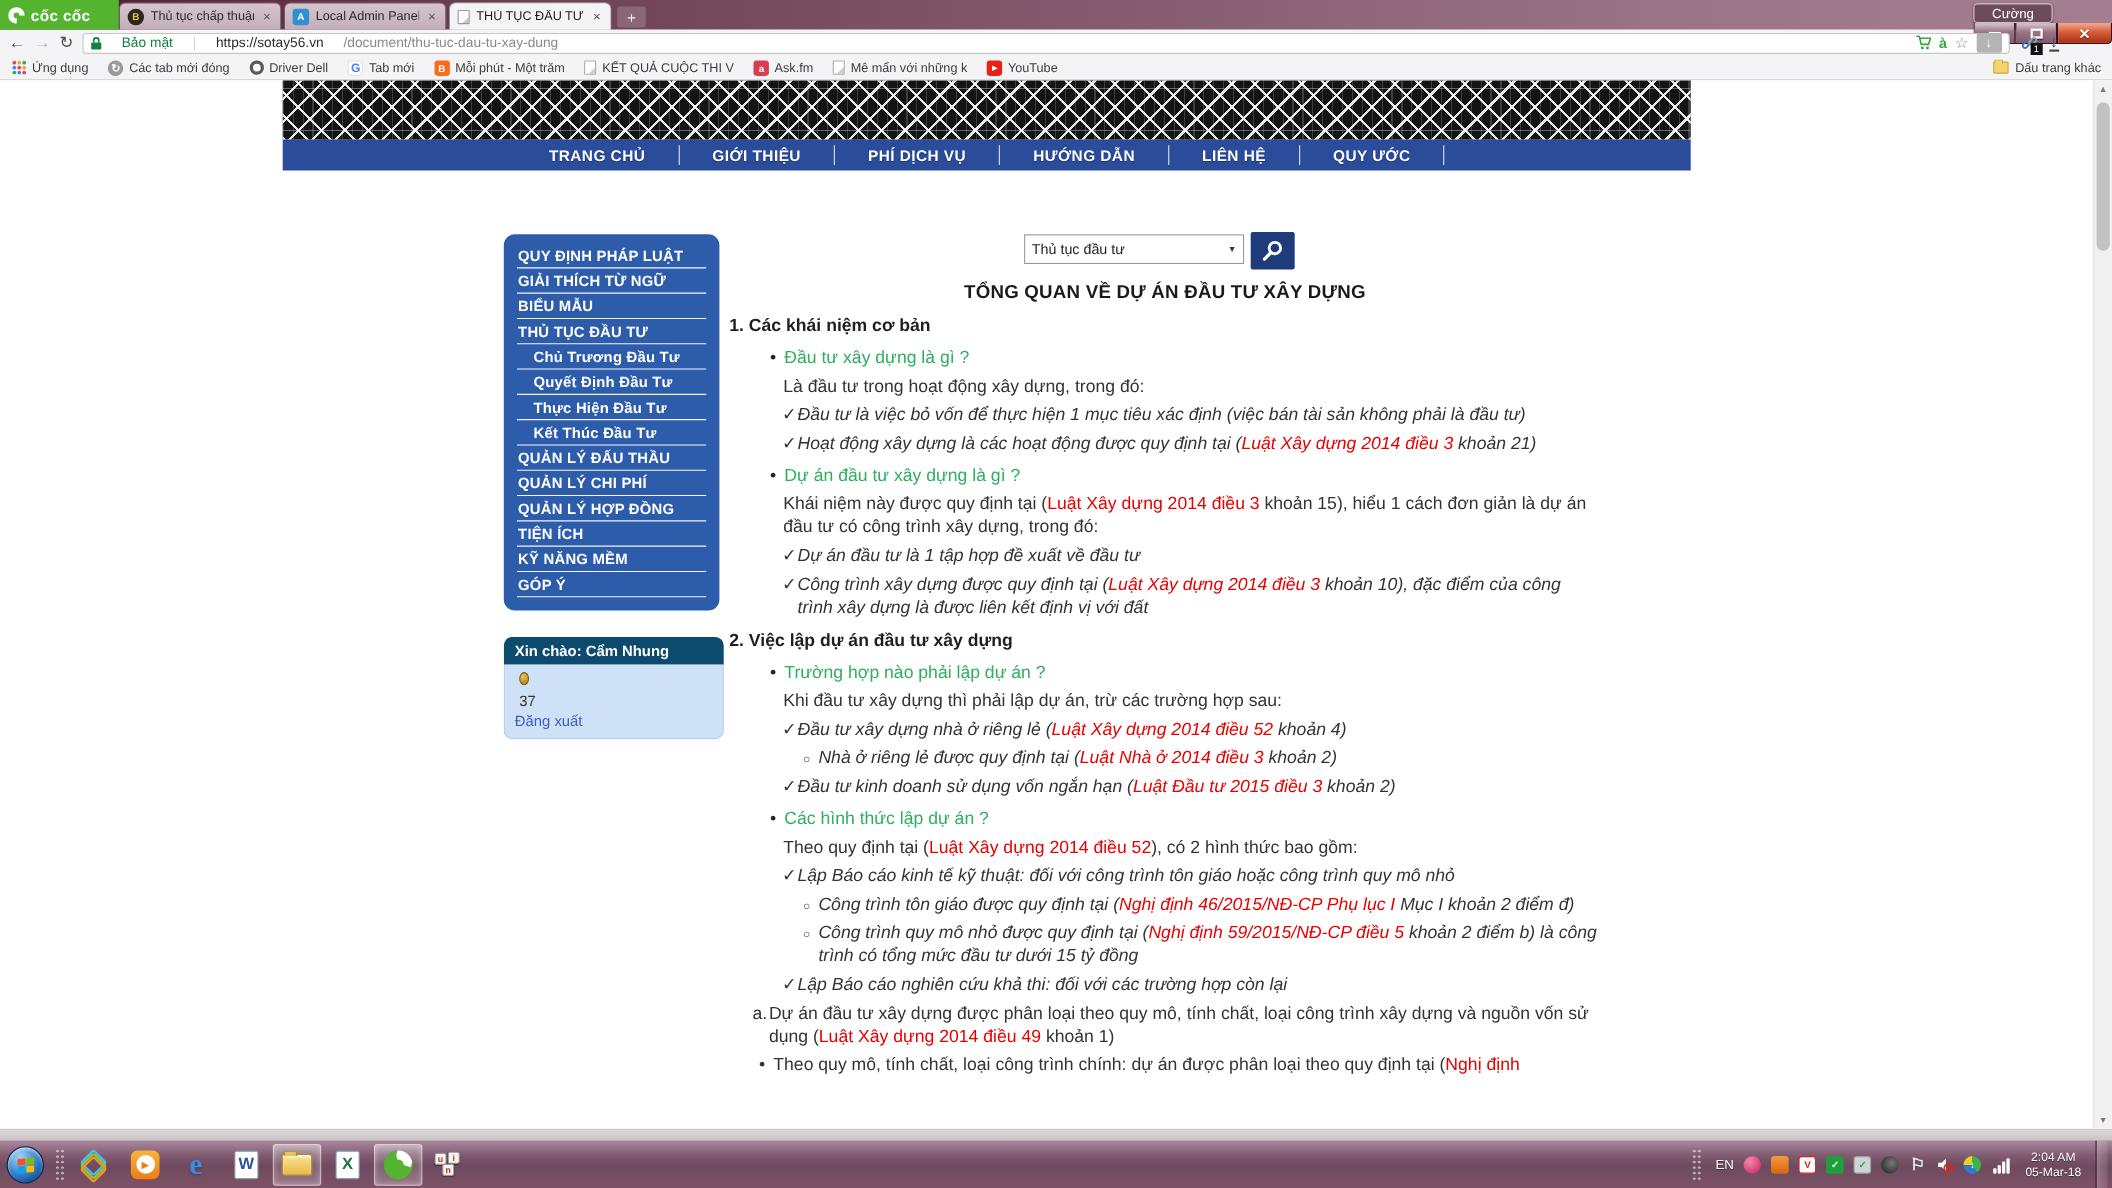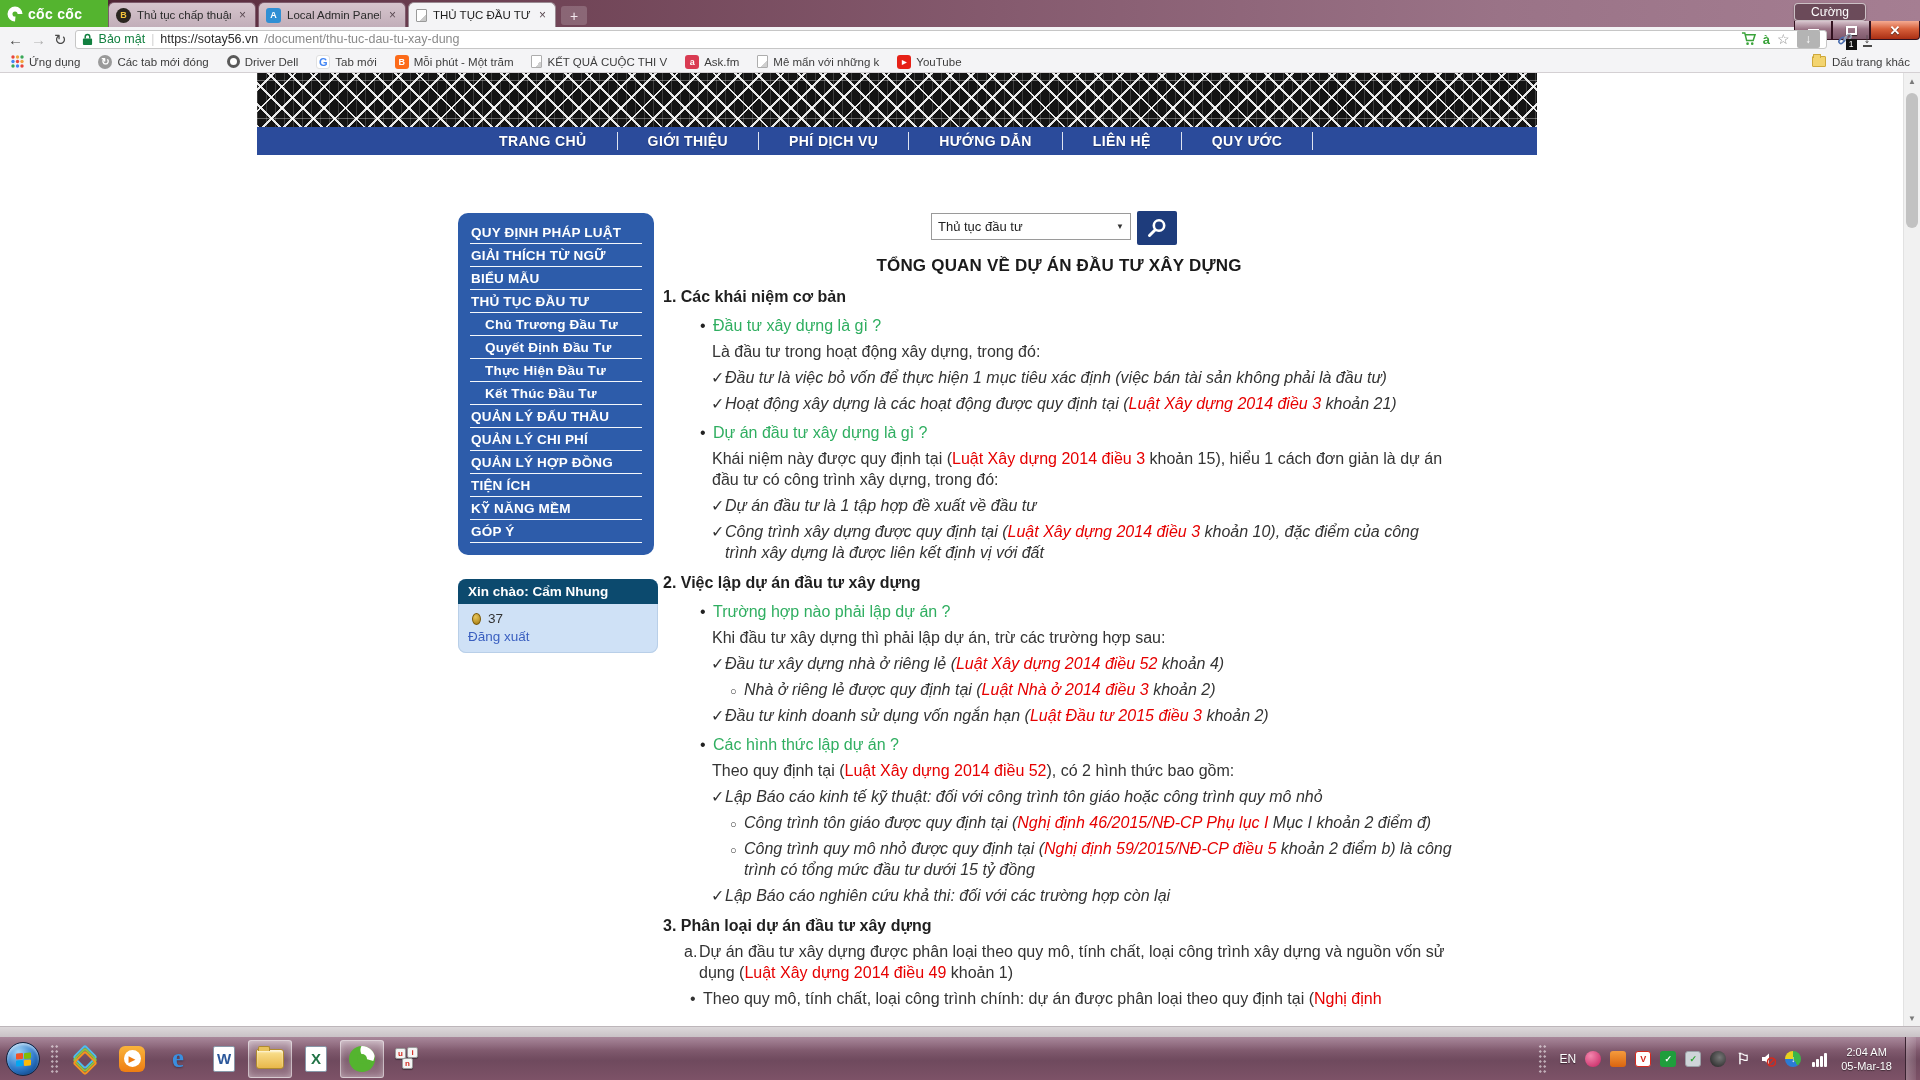--- a/index.html
+++ b/index.html
@@ -36,21 +36,21 @@
   .wb-close{width:50px;background:linear-gradient(#f5ab92,#d75f3a 45%,#aa2f14);border-radius:0 0 4px 0;}
   .gl-min{width:11px;height:3px;background:#fff;box-shadow:0 1px 1px rgba(0,0,0,.6);}
   .gl-max{width:11px;height:9px;border:2px solid #fff;box-shadow:0 1px 1px rgba(0,0,0,.6);}
   .gl-close{color:#fff;font-size:13px;font-weight:bold;text-shadow:0 1px 1px rgba(0,0,0,.6);line-height:1;}
 
   
   .toolbar{height:24px;background:#f4f4f6;display:flex;align-items:center;padding:0 8px;gap:8px;}
   .nav-ic{font-size:15px;color:#4a4a4a;line-height:1;}
   .nav-ic.disabled{color:#b0b0b0;}
   .urlbox{flex:0 0 auto;width:1752px;height:19px;background:#fff;border:1px solid #c6c6c6;border-radius:3px;
-    display:flex;align-items:center;padding:0 6px;gap:6px;}
+    display:flex;align-items:center;padding:0 6px;gap:18px;}
   .lock-svg{width:11px;height:13px;}
   .secure-label{color:#128040;font-size:12.5px;}
   .url-sep{color:#d0d0d0;font-size:12px;}
   .url-host{color:#2b2b2b;font-size:12.5px;}
   .url-path{color:#8a8a8a;font-size:12.5px;}
   .url-right{margin-left:auto;display:flex;align-items:center;gap:7px;}
   .cart-svg{width:15px;height:14px;}
   .vn-toggle{color:#3aa33a;font-size:13px;font-weight:bold;}
   .star-ic{color:#8a8a8a;font-size:14px;line-height:1;}
   .dl-btn{width:23px;height:18px;background:#b4b4b4;border-radius:2px;color:#fff;display:flex;align-items:center;justify-content:center;font-size:12px;font-weight:bold;}
@@ -89,21 +89,21 @@
   .mainnav-sep{width:1px;height:18px;background:rgba(255,255,255,.85);}
   .content-row{position:relative;height:871px;overflow:hidden;}
 
   
   .sidebar-col{position:absolute;left:201px;top:58px;width:200px;}
   .side-menu{background:#2d5caa;border-radius:10px;padding:8px 12px 12px;width:196px;}
   .side-item{color:#fff;font-weight:bold;font-size:13.5px;padding:4px 1px 3px;border-bottom:1px solid rgba(255,255,255,.95);letter-spacing:.2px;white-space:nowrap;}
   .side-item.sub{padding-left:15px;}
   .user-box{margin-top:24px;width:200px;border-radius:8px;overflow:hidden;background:#cfe1f6;box-shadow:0 0 0 1px #b9cfe8 inset;}
   .user-box-header{background:#0c4a6e;color:#fff;font-weight:bold;font-size:13.5px;padding:5px 10px;}
-  .points-row{display:flex;align-items:center;gap:7px;padding:7px 10px 0 14px;color:#333;font-size:13.5px;}
+  .points-row{display:flex;gap:7px;padding:7px 10px 0 14px;color:#333;font-size:13.5px;flex-direction:column;}
   .coin{width:9px;height:12px;border-radius:50%;background:radial-gradient(circle at 35% 30%,#e8c65a,#a3790e);border:1px solid #7c5a07;}
   .logout-link{color:#3a5fc0;font-size:13.5px;padding:3px 10px 9px;}
 
   
   .main-col{position:absolute;left:406px;top:58px;width:792px;}
   .search-row{display:flex;justify-content:center;align-items:flex-start;gap:6px;margin-left:-10px;}
   .search-select{width:200px;height:27px;border:1px solid #9a9a9a;background:#fff;display:flex;align-items:center;padding:0 6px;font-size:13px;color:#222;}
   .search-select .arr{margin-left:auto;font-size:8px;color:#333;}
   .search-btn{width:40px;height:34px;background:#1e3c7c;border-radius:2px;display:flex;align-items:center;justify-content:center;margin-top:-2px;}
   .page-title{text-align:center;font-weight:bold;font-size:17px;color:#1a1a1a;margin:11px 0 10px;letter-spacing:.2px;}
@@ -403,21 +403,20 @@
               <div class="blk blk-p"><span>Khi đầu tư xây dựng thì phải lập dự án, trừ các trường hợp sau:</span></div>
               <div class="blk blk-c"><span class="marker">✓</span><span>Đầu tư xây dựng nhà ở riêng lẻ (</span><span class="law-link">Luật Xây dựng 2014 điều 52</span><span> khoản 4)</span></div>
               <div class="blk blk-o"><span class="marker">○</span><span>Nhà ở riêng lẻ được quy định tại (</span><span class="law-link">Luật Nhà ở 2014 điều 3</span><span> khoản 2)</span></div>
               <div class="blk blk-c"><span class="marker">✓</span><span>Đầu tư kinh doanh sử dụng vốn ngắn hạn (</span><span class="law-link">Luật Đầu tư 2015 điều 3</span><span> khoản 2)</span></div>
               <div class="blk blk-q"><span class="marker">•</span><span class="q-text">Các hình thức lập dự án ?</span></div>
               <div class="blk blk-p"><span>Theo quy định tại (</span><span class="law-link">Luật Xây dựng 2014 điều 52</span><span>), có 2 hình thức bao gồm:</span></div>
               <div class="blk blk-c"><span class="marker">✓</span><span>Lập Báo cáo kinh tế kỹ thuật: đối với công trình tôn giáo hoặc công trình quy mô nhỏ</span></div>
               <div class="blk blk-o"><span class="marker">○</span><span>Công trình tôn giáo được quy định tại (</span><span class="law-link">Nghị định 46/2015/NĐ-CP Phụ lục I</span><span> Mục I khoản 2 điểm đ)</span></div>
               <div class="blk blk-o"><span class="marker">○</span><span>Công trình quy mô nhỏ được quy định tại (</span><span class="law-link">Nghị định 59/2015/NĐ-CP điều 5</span><span> khoản 2 điểm b) là công trình có tổng mức đầu tư dưới 15 tỷ đồng</span></div>
               <div class="blk blk-c"><span class="marker">✓</span><span>Lập Báo cáo nghiên cứu khả thi: đối với các trường hợp còn lại</span></div>
-              <div class="blk blk-h">3. Phân loại dự án đầu tư xây dựng</div>
               <div class="blk blk-a"><span class="marker">a.</span><span>Dự án đầu tư xây dựng được phân loại theo quy mô, tính chất, loại công trình xây dựng và nguồn vốn sử dụng (</span><span class="law-link">Luật Xây dựng 2014 điều 49</span><span> khoản 1)</span></div>
               <div class="blk blk-b"><span class="marker">•</span><span>Theo quy mô, tính chất, loại công trình chính: dự án được phân loại theo quy định tại (</span><span class="law-link">Nghị định</span></div>
             </div>
         </div>
       </div>
     </div>
     <div class="scrollbar">
       <div class="sb-arrow">▲</div>
       <div class="sb-thumb"></div>
       <div class="sb-arrow down">▼</div>

